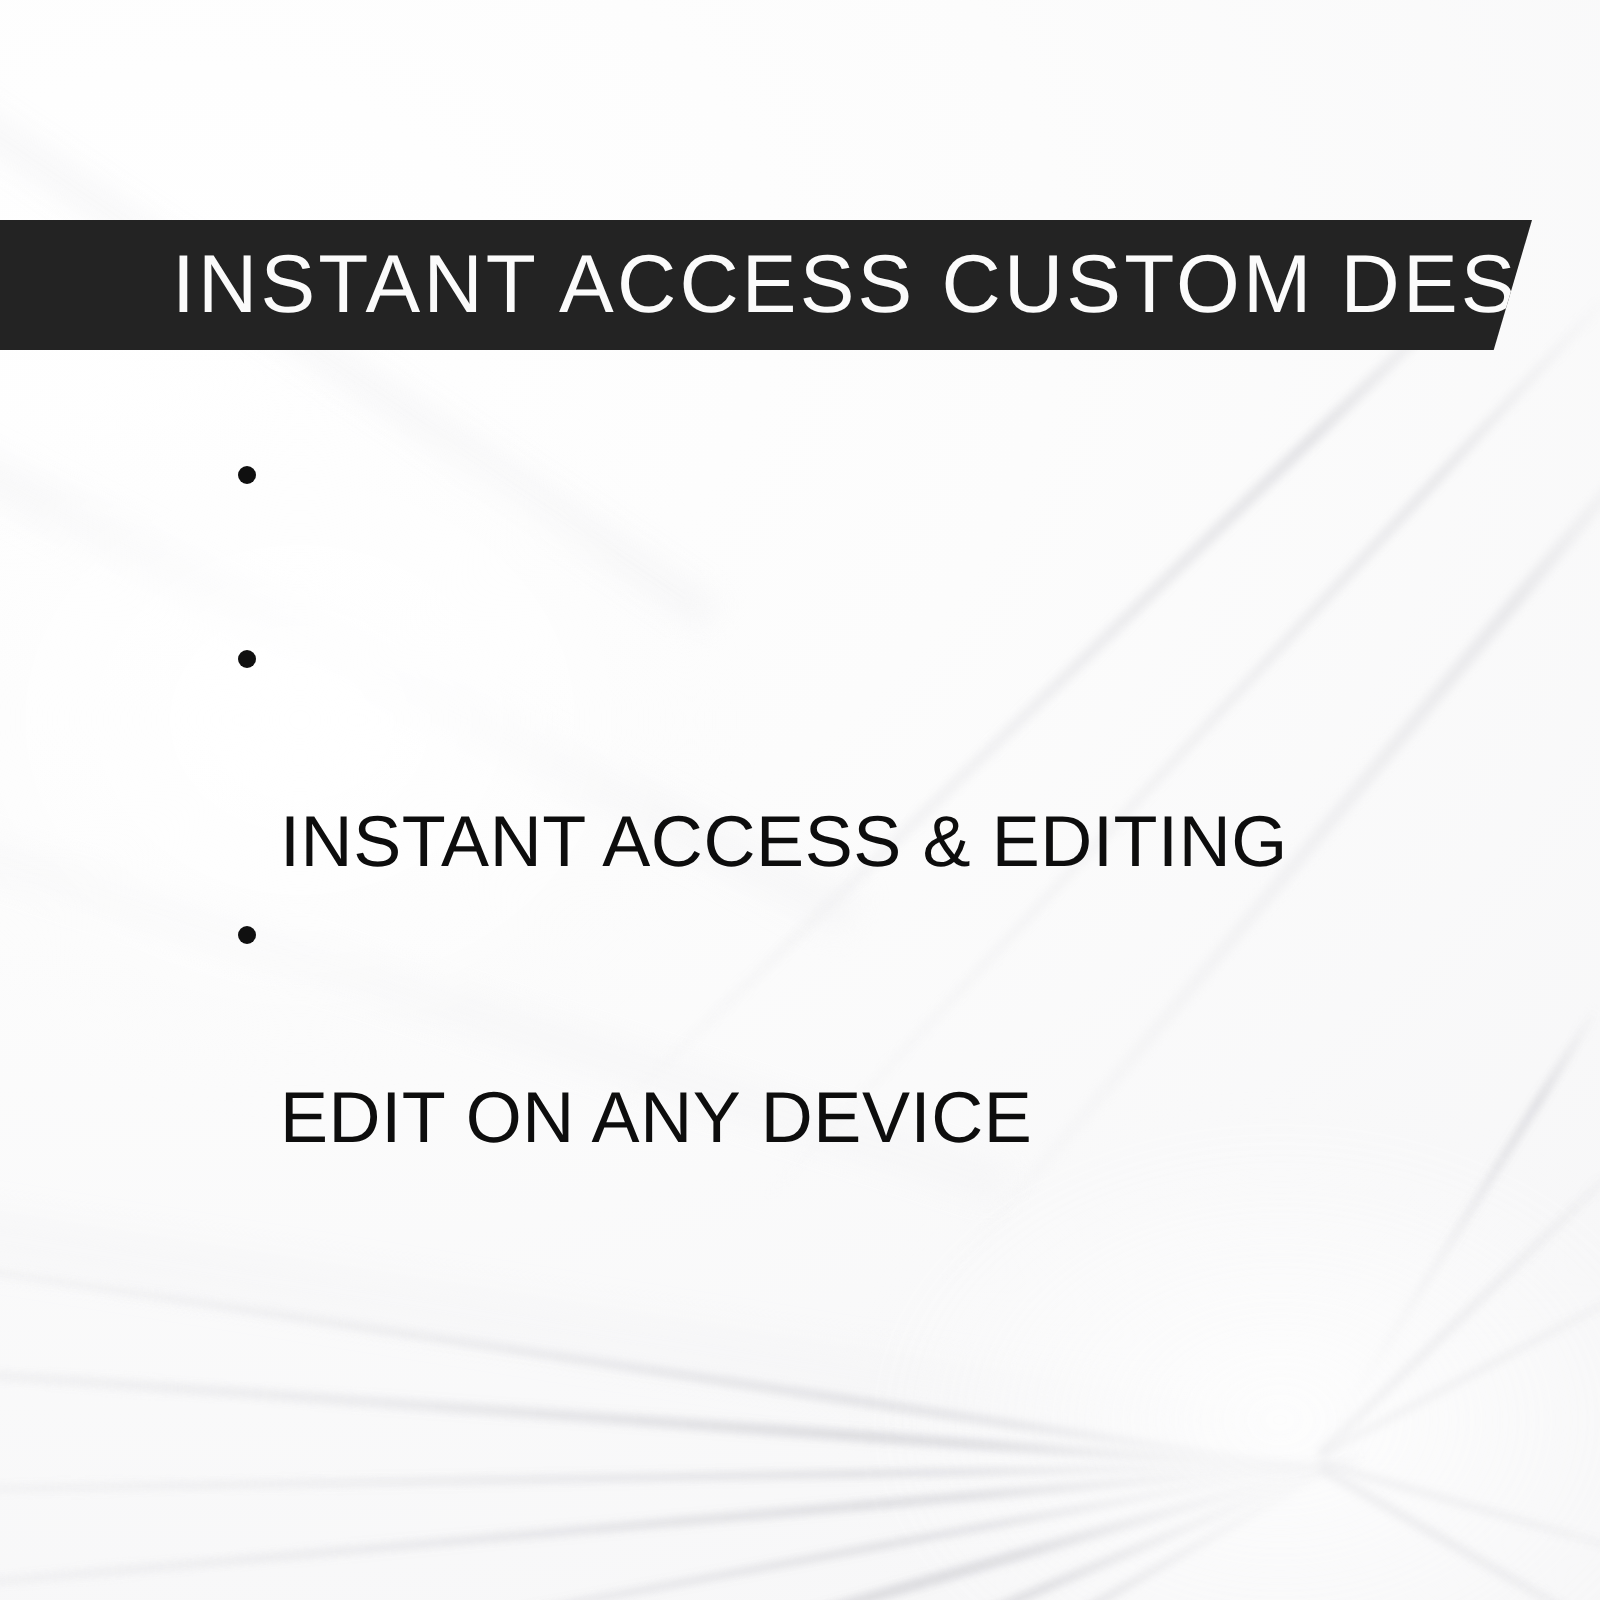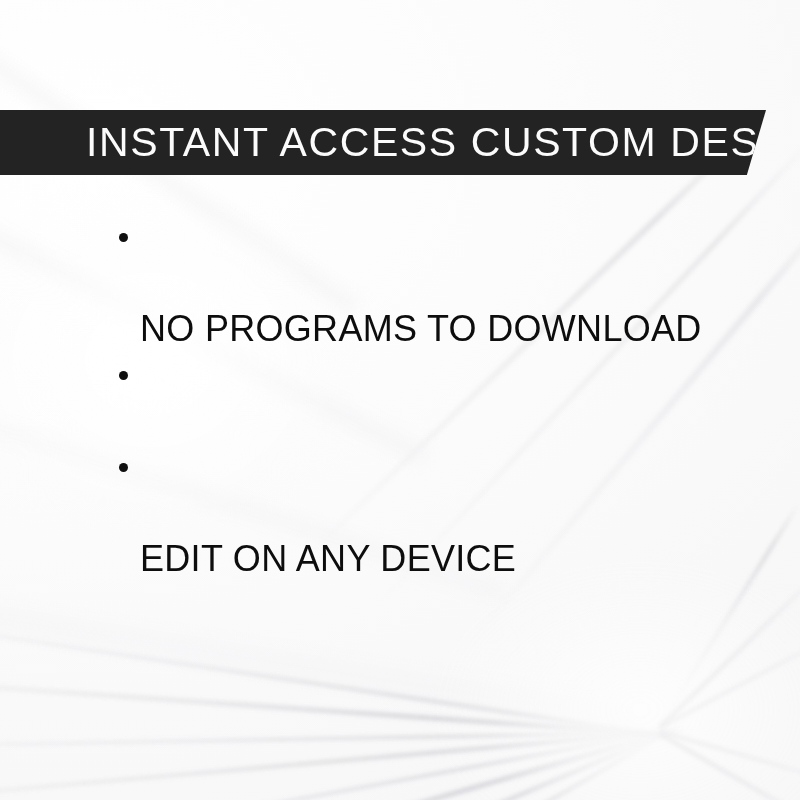--- a/index.html
+++ b/index.html
@@ -168,26 +168,26 @@
   </div>
 
   <div id="banner">
     <span id="banner-title">INSTANT ACCESS CUSTOM DESIGNS</span>
   </div>
 
   <ul id="feature-list">
 
     <li class="feature-item">
       <span class="feature-bullet"></span>
-      <span class="feature-text">NO PROGRAMS TO DOWNLOAD</span>
     </li>
 
 
     <li class="feature-item">
       <span class="feature-bullet"></span>
+      <span class="feature-text">INSTANT ACCESS &amp; EDITING</span>
     </li>
 
     <li class="feature-item">
       <span class="feature-bullet"></span>
       <span class="feature-text">EDIT ON ANY DEVICE</span>
     </li>
 
   </ul>
 
 </div>

